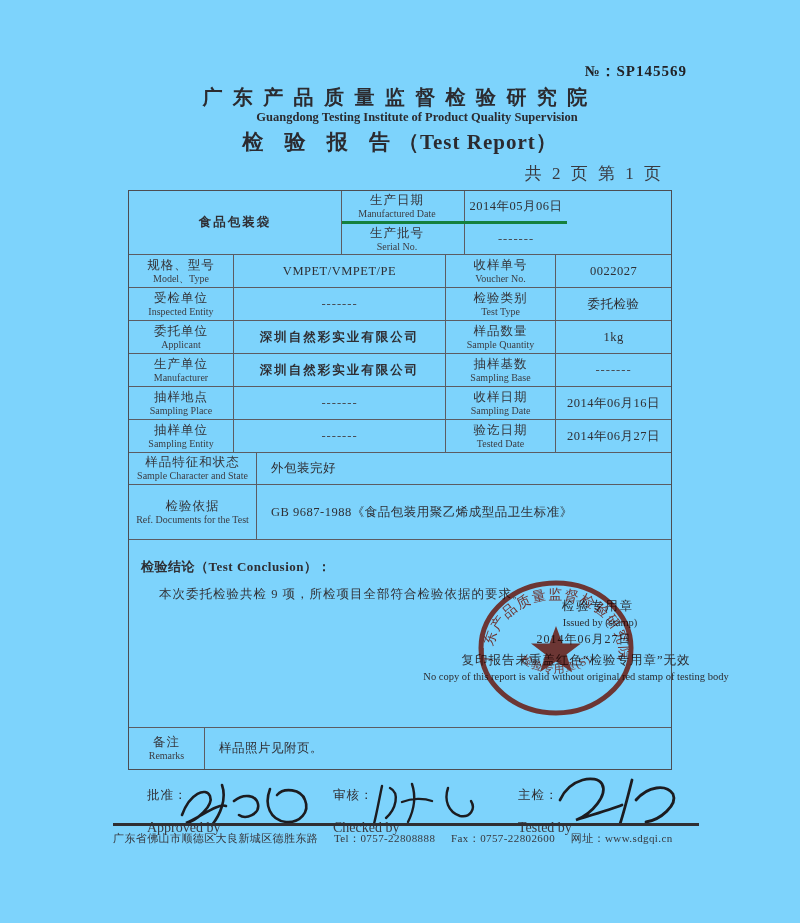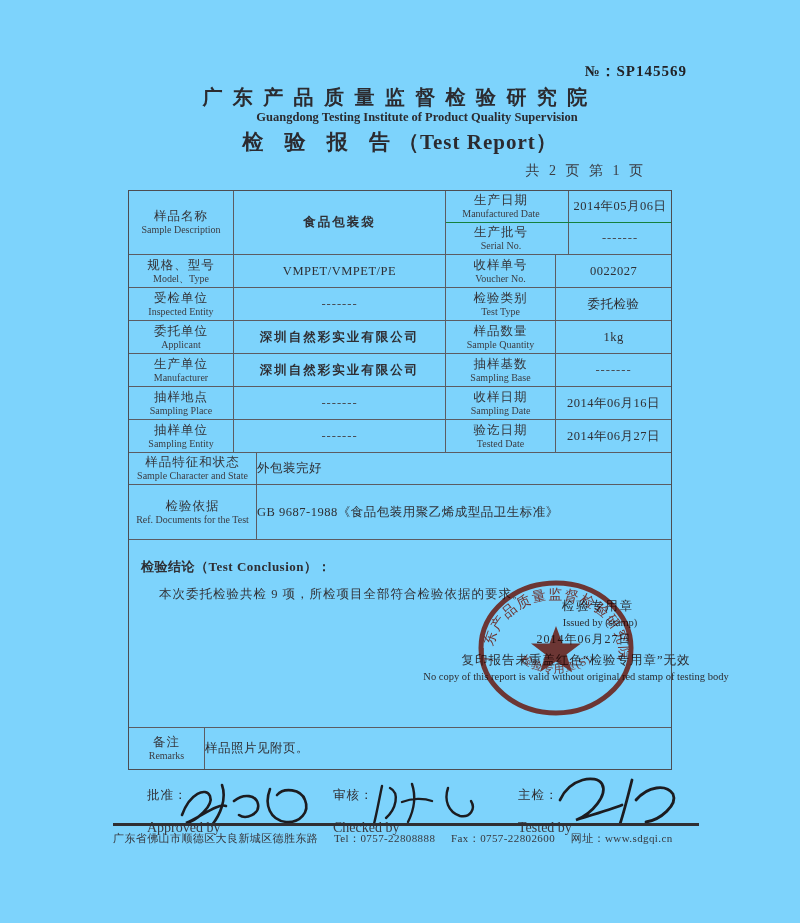--- a/index.html
+++ b/index.html
@@ -7,38 +7,38 @@
     position:relative;width:800px;height:923px;background:#7dd3fc;
     font-family:"Liberation Serif","DejaVu Serif",serif;color:#333338;overflow:hidden;
   }
   
   .report-no{position:absolute;top:62px;right:113px;font-size:15px;font-weight:bold;letter-spacing:1px;color:#222226;}
   .inst-cn{position:absolute;top:84px;left:0;width:100%;text-align:center;font-size:20px;font-weight:bold;letter-spacing:0.52em;color:#2b2b30;}
   .inst-en{position:absolute;top:110px;left:17px;width:100%;text-align:center;font-size:12.5px;font-weight:bold;color:#2b2b30;}
   .rep-title{position:absolute;top:128px;left:0;width:100%;text-align:center;font-size:21px;font-weight:bold;color:#2b2b30;}
   .rep-title .cn{letter-spacing:0.38em;}
   .rep-title .en{letter-spacing:1px;}
-  .page-ind{position:absolute;top:162px;right:154px;font-size:14px;letter-spacing:3px;color:#3a3a40;}
+  .page-ind{position:absolute;top:162px;right:136px;font-size:17px;letter-spacing:3px;color:#3a3a40;}
   
   *{box-sizing:border-box;}
   .tbl{position:absolute;left:128px;top:190px;width:544px;border:1.5px solid #4d4d52;background:transparent;}
   .trow{display:flex;border-top:1px solid #5c5c62;}
   .trow:first-child{border-top:none;}
   .cell{display:flex;flex-direction:column;justify-content:center;align-items:center;border-left:1px solid #5c5c62;overflow:hidden;}
   .cell:first-child{border-left:none;}
   .lab-cn{font-size:12.5px;line-height:15px;color:#35353a;letter-spacing:1px;white-space:nowrap;}
   .lab-en{font-size:10px;line-height:12px;color:#3c3c42;white-space:nowrap;}
   .val{font-size:12.5px;color:#2f2f34;letter-spacing:0.5px;}
   .val.bold{font-weight:bold;letter-spacing:2px;}
   .dash{letter-spacing:1px;color:#46464c;}
   .rightcol{display:flex;flex-direction:column;border-left:1px solid #5c5c62;}
   .subrow{display:flex;flex:1;gap:12px;}
-  .subrow + .subrow{border-top:1px solid #15803d;}
+  .subrow + .subrow{border-top:3px solid #15803d;}
   .subrow .cell:first-child{border-left:none;}
-  .leftval{align-items:flex-start;padding-left:0;}
+  .leftval{align-items:flex-start;padding-left:14px;}
   
   .concl{position:relative;display:block;height:188px;}
   .concl-title{position:absolute;left:12px;top:18px;font-size:13px;font-weight:bold;color:#2e2e33;letter-spacing:0.5px;}
   .concl-body{position:absolute;left:30px;top:46px;font-size:12.5px;color:#333338;letter-spacing:1px;}
   
   .stamp-note{position:absolute;left:390px;top:598px;width:372px;text-align:center;color:#2d2d32;}
   .sn1{font-size:12.5px;letter-spacing:2px;transform:translateX(22px);}
   .sn2{font-size:10.5px;margin-top:2px;transform:translateX(24px);}
   .sn3{font-size:12px;margin-top:3px;letter-spacing:1px;transform:translateX(8px);}
   .sn4{font-size:12.5px;margin-top:4px;letter-spacing:1px;}
@@ -64,24 +64,20 @@
   <div class="inst-cn">广东产品质量监督检验研究院</div>
   <div class="inst-en">Guangdong Testing Institute of Product Quality Supervision</div>
   <div class="rep-title">
     <span class="cn">检 验 报 告</span><span class="en">（Test Report）</span>
   </div>
   <div class="page-ind">共 2 页 第 1 页</div>
 
   <div class="tbl">
 
     <div class="trow" style="height:63px">
-      <div class="cell" style="width:104px">
-        <span class="lab-cn">样品名称</span>
-        <span class="lab-en">Sample Description</span>
-      </div>
       <div class="cell val bold" style="width:212px">食品包装袋</div>
       <div class="rightcol" style="width:226px">
         <div class="subrow">
           <div class="cell" style="width:110px">
             <span class="lab-cn">生产日期</span>
             <span class="lab-en">Manufactured Date</span>
           </div>
           <div class="cell val" style="flex:1">2014年05月06日</div>
         </div>
         <div class="subrow">

